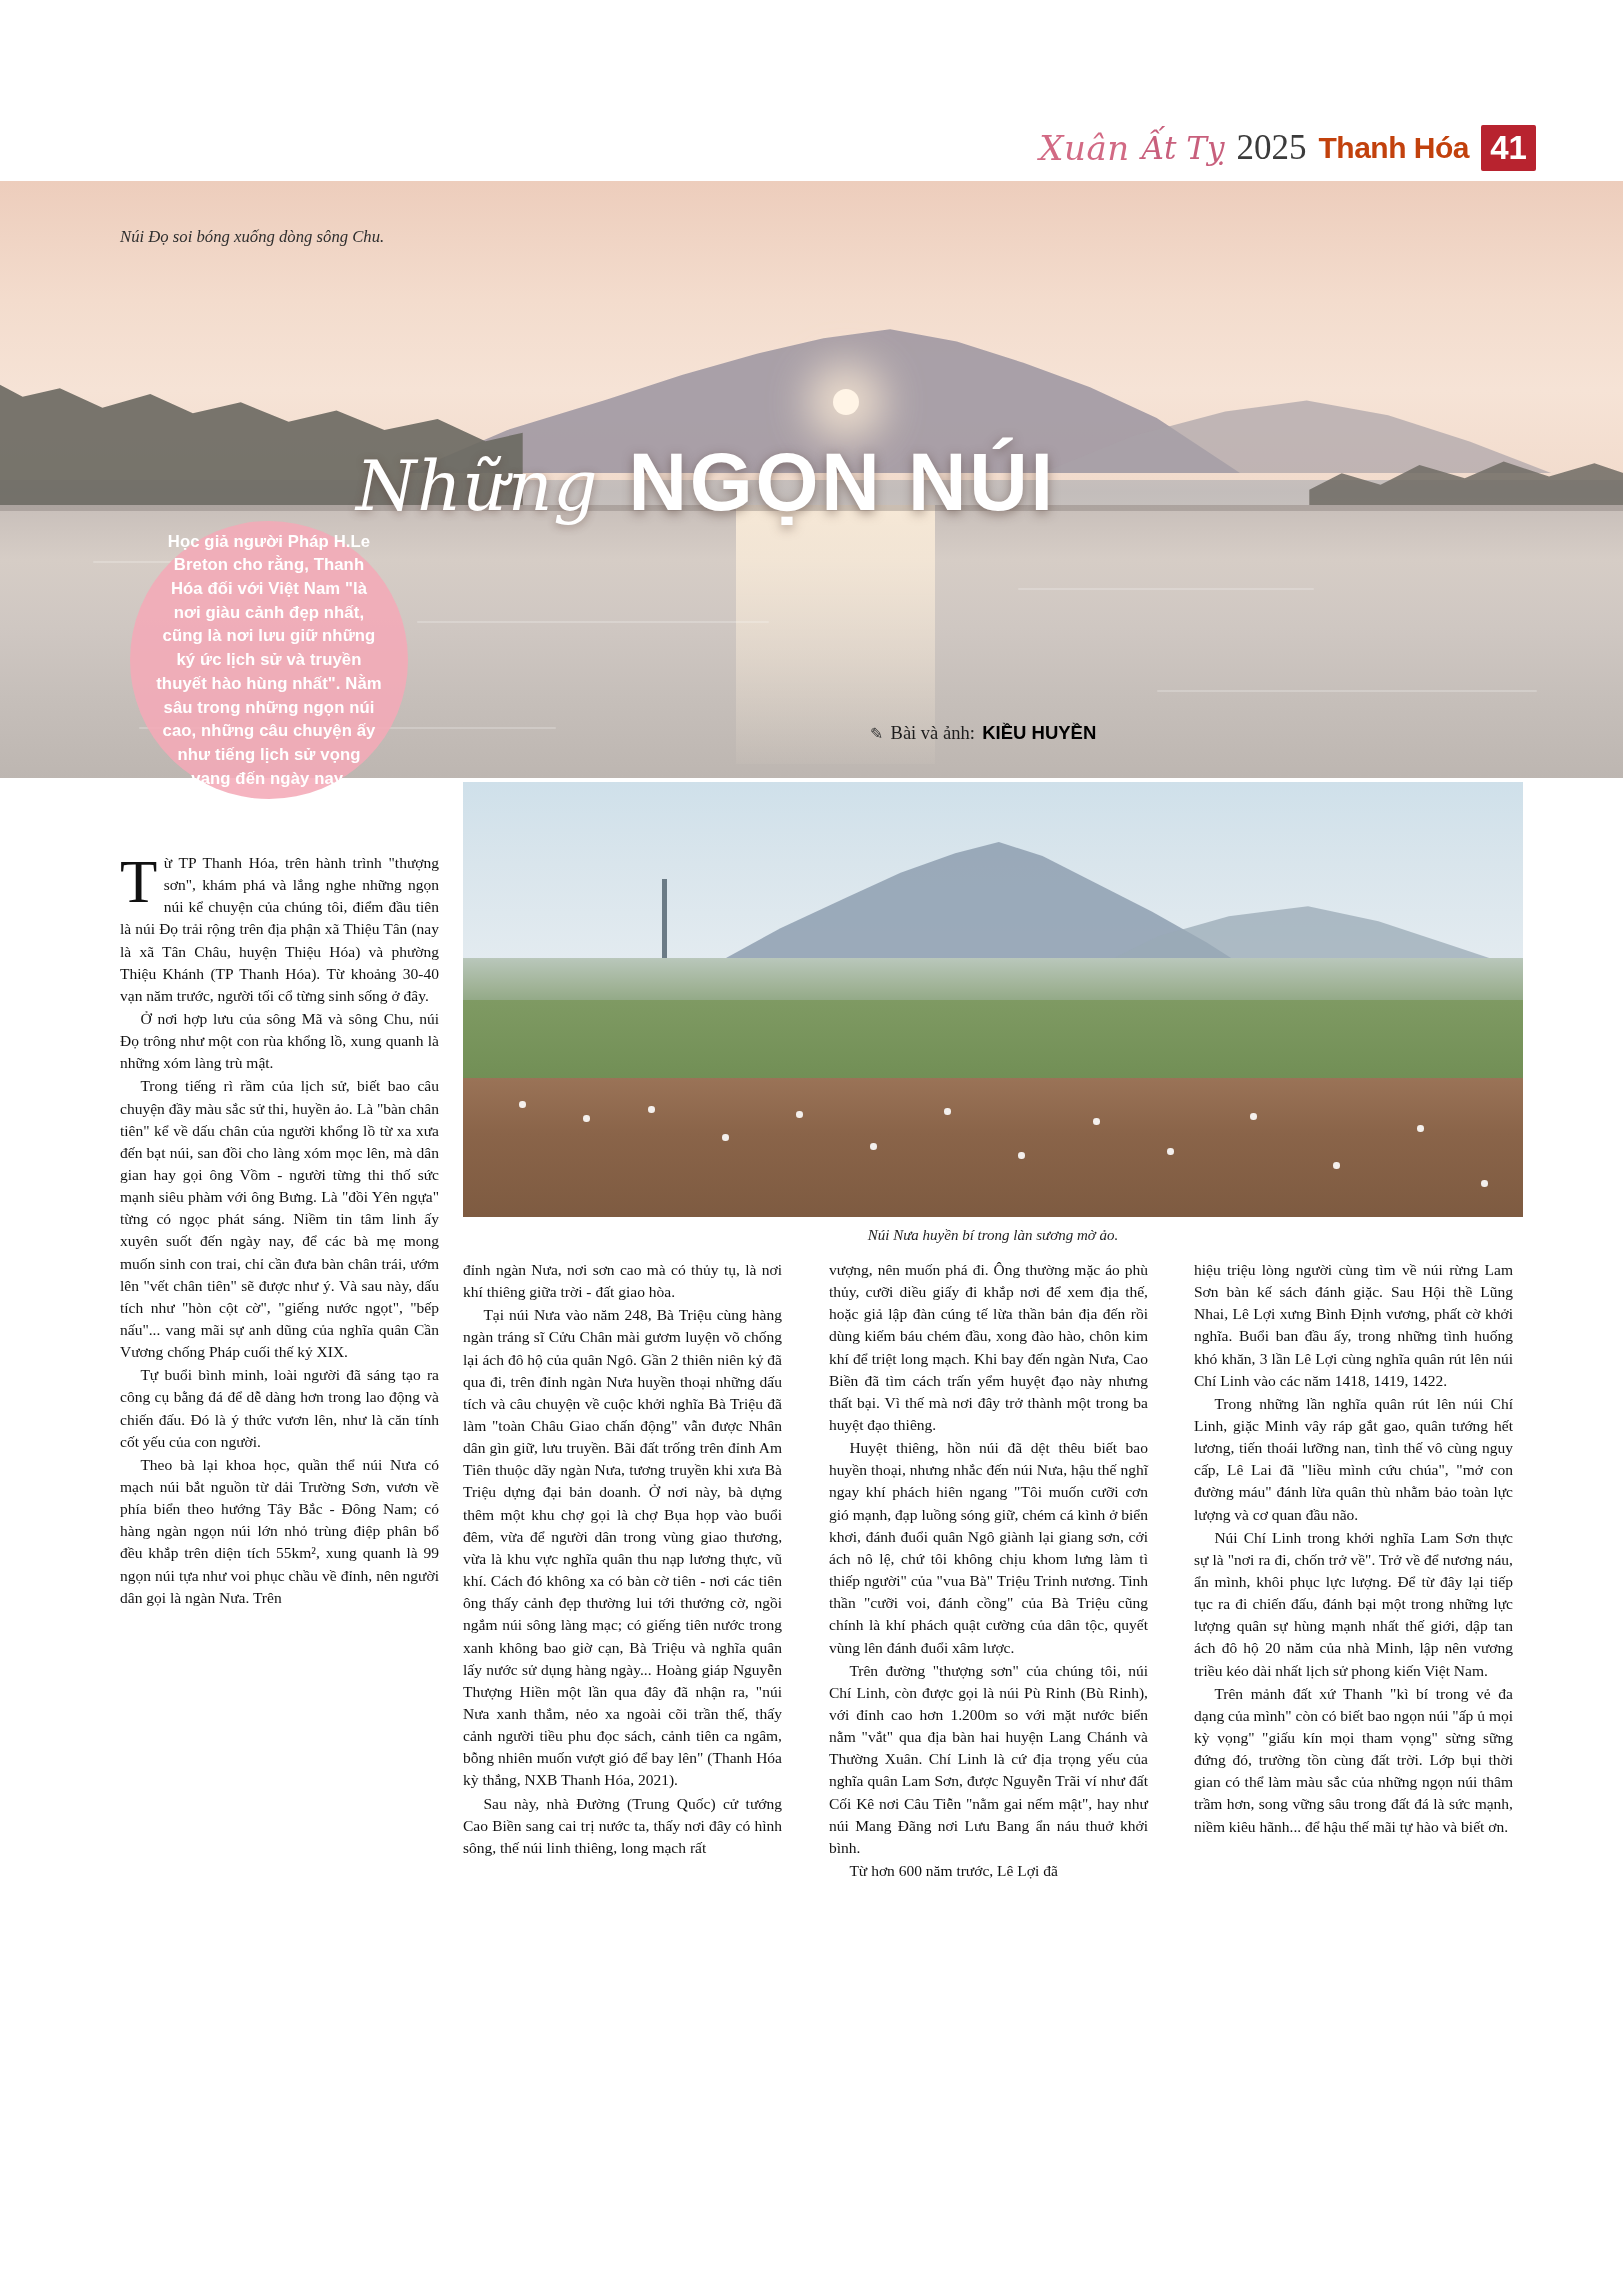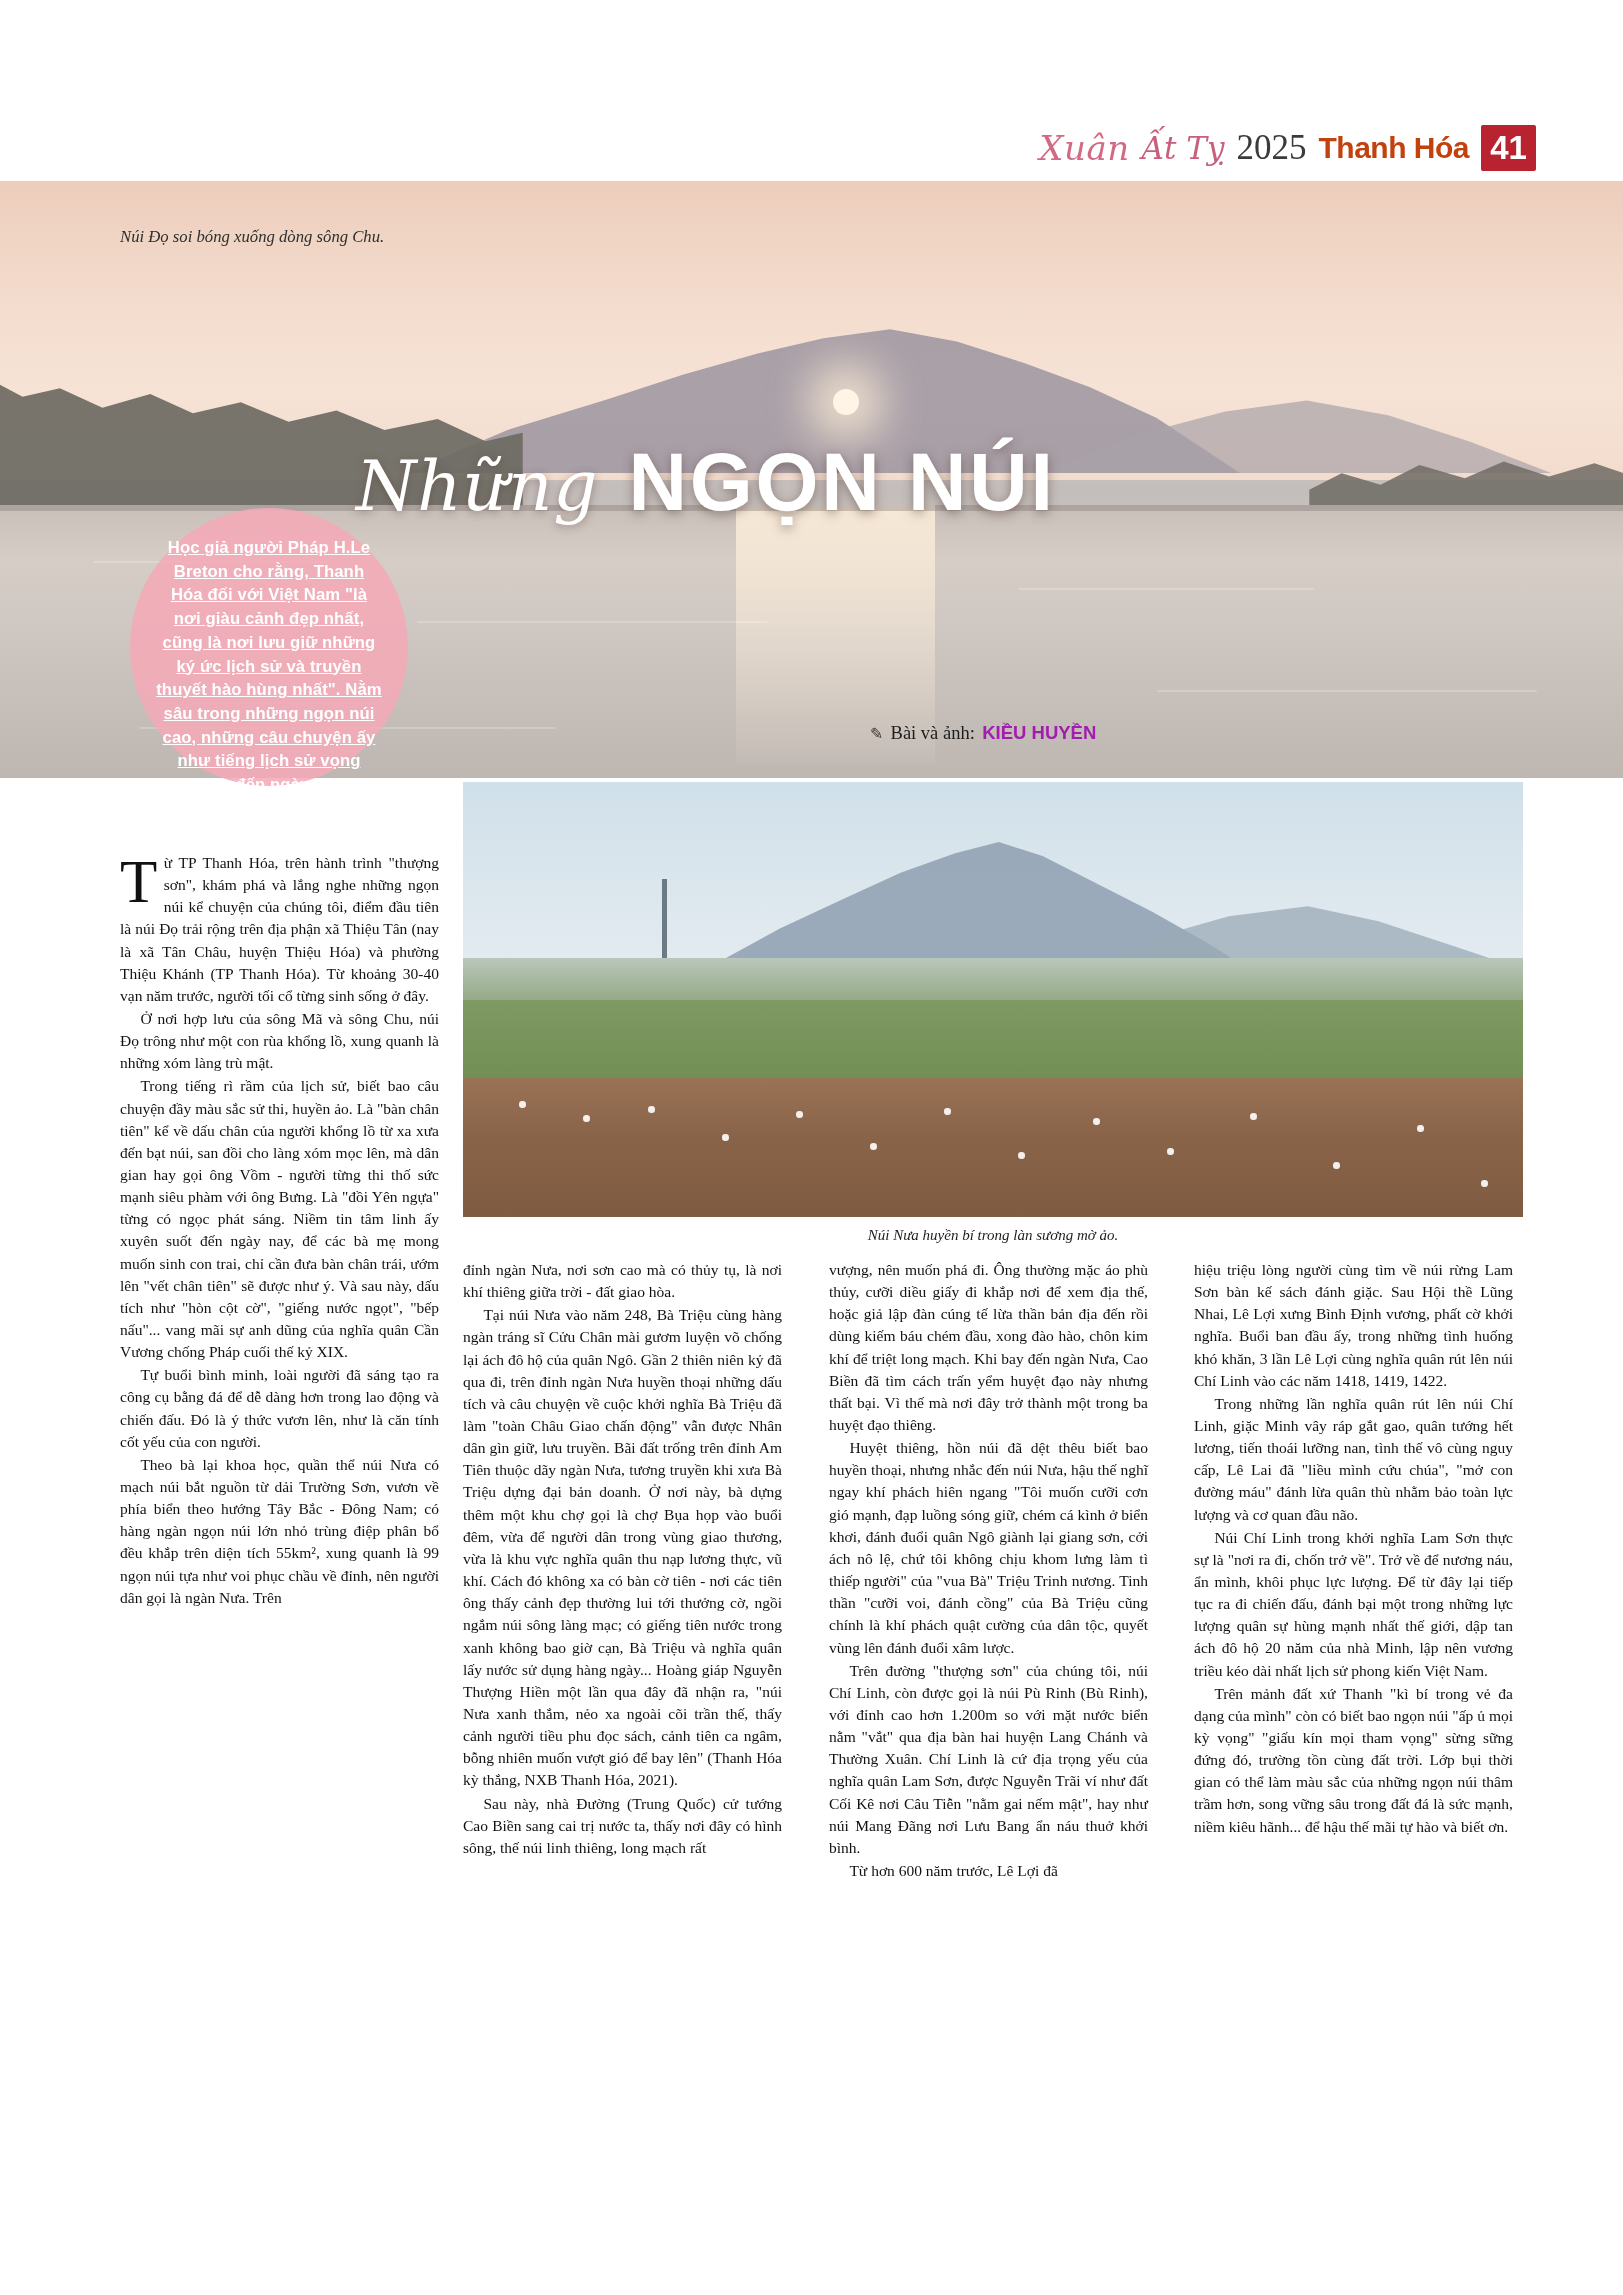--- a/index.html
+++ b/index.html
@@ -212,38 +212,37 @@
     gap: 7.4px;
     font-family: "Liberation Serif", serif;
     font-size: 18.5px;
     color: #1d1d1d;
   }
   .byline .pen { font-size: 15.7px; color: #333; }
   .byline .author {
     font-family: "Liberation Sans", sans-serif;
     font-weight: bold;
     font-size: 18.5px;
-    color: #a21caf;
+    color: #000000;
   }
 
   
   .blurb {
     position: absolute;
-    left: 130px; top: 508px;
+    left: 130px; top: 521px;
     width: 278px; height: 278px;
     border-radius: 50%;
     background: rgba(244,170,183,0.88);
     color: #ffffff;
     display: flex;
-    align-items: flex-start;
+    align-items: center;
     justify-content: center;
     text-align: center;
     padding: 28px 26px;
     z-index: 30;
-    text-decoration: underline;
   }
   .blurb p {
     margin: 0;
     font-family: "Liberation Sans", sans-serif;
     font-weight: bold;
     font-size: 16.7px;
     line-height: 1.42;
     letter-spacing: 0.1px;
   }
 

